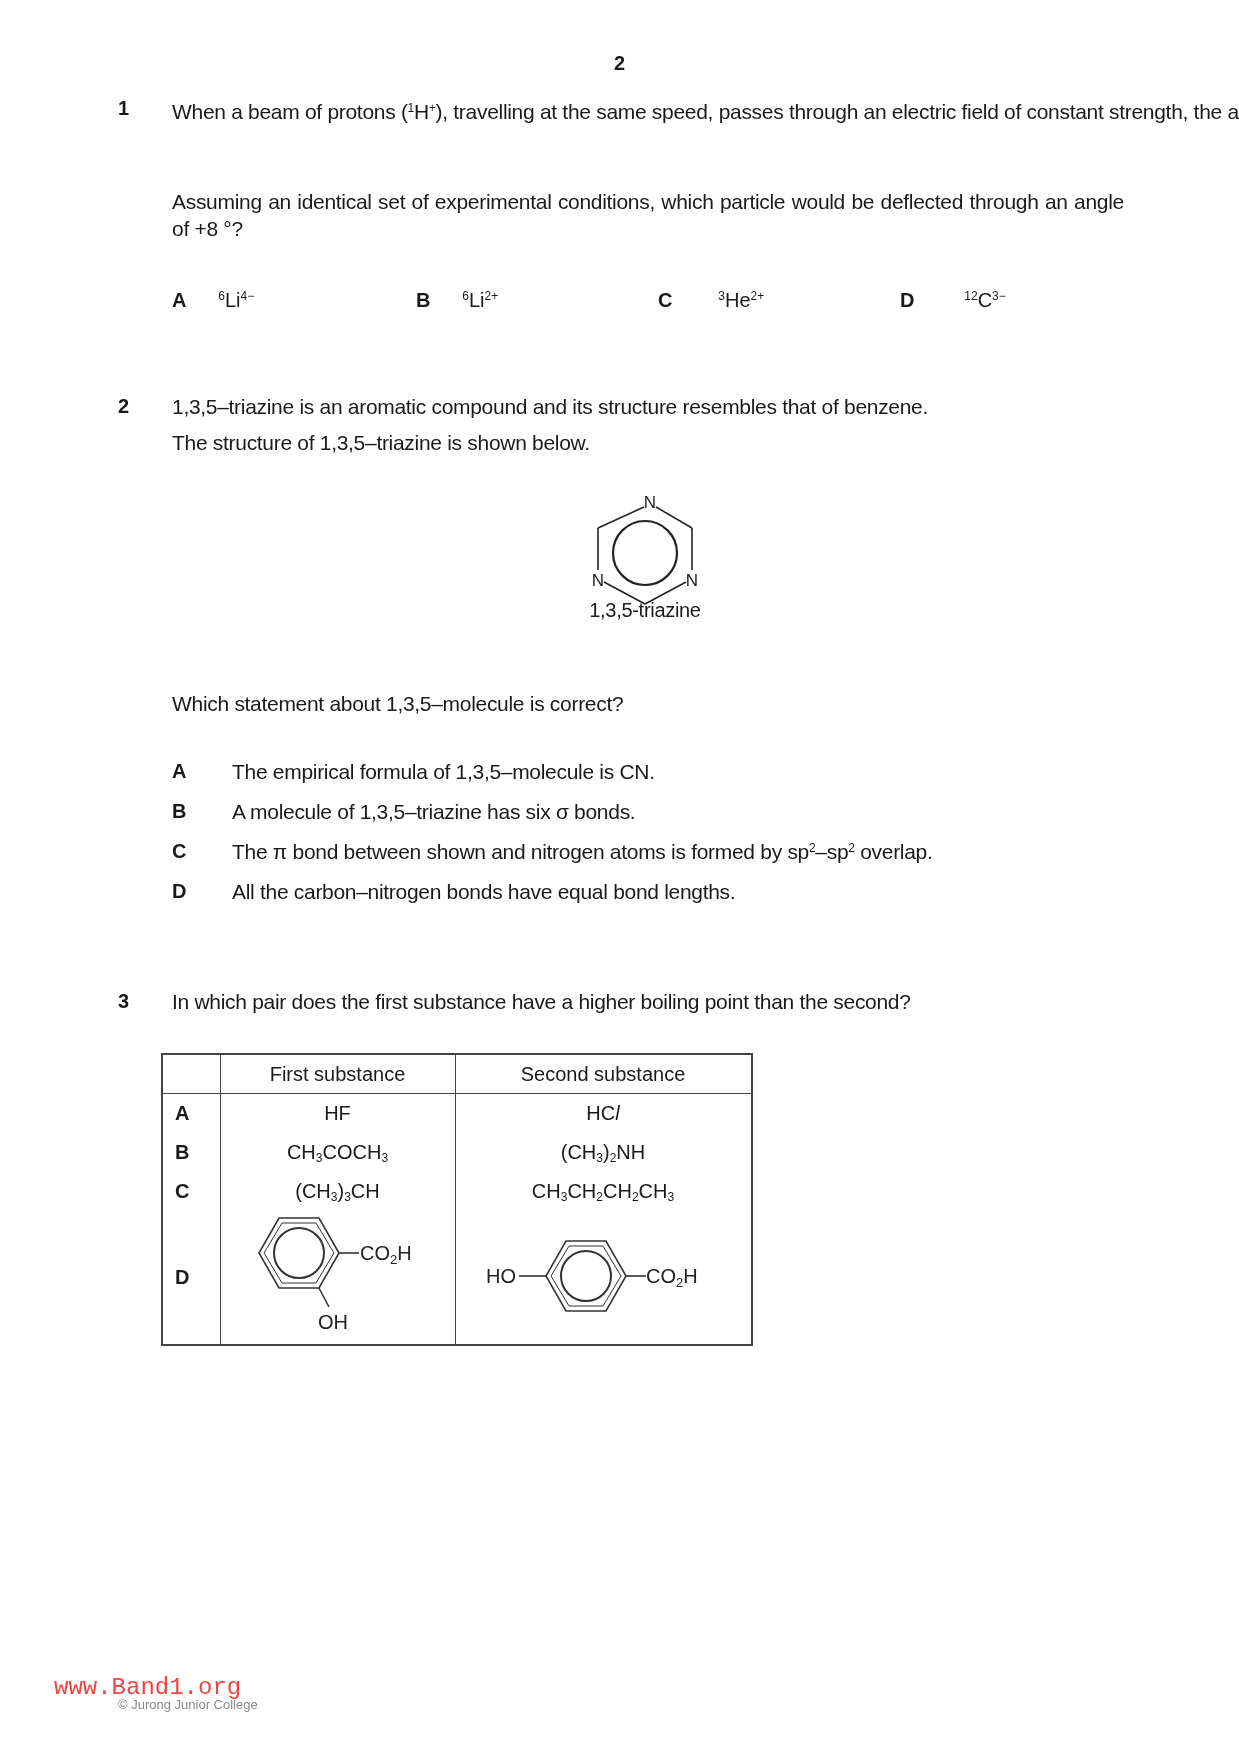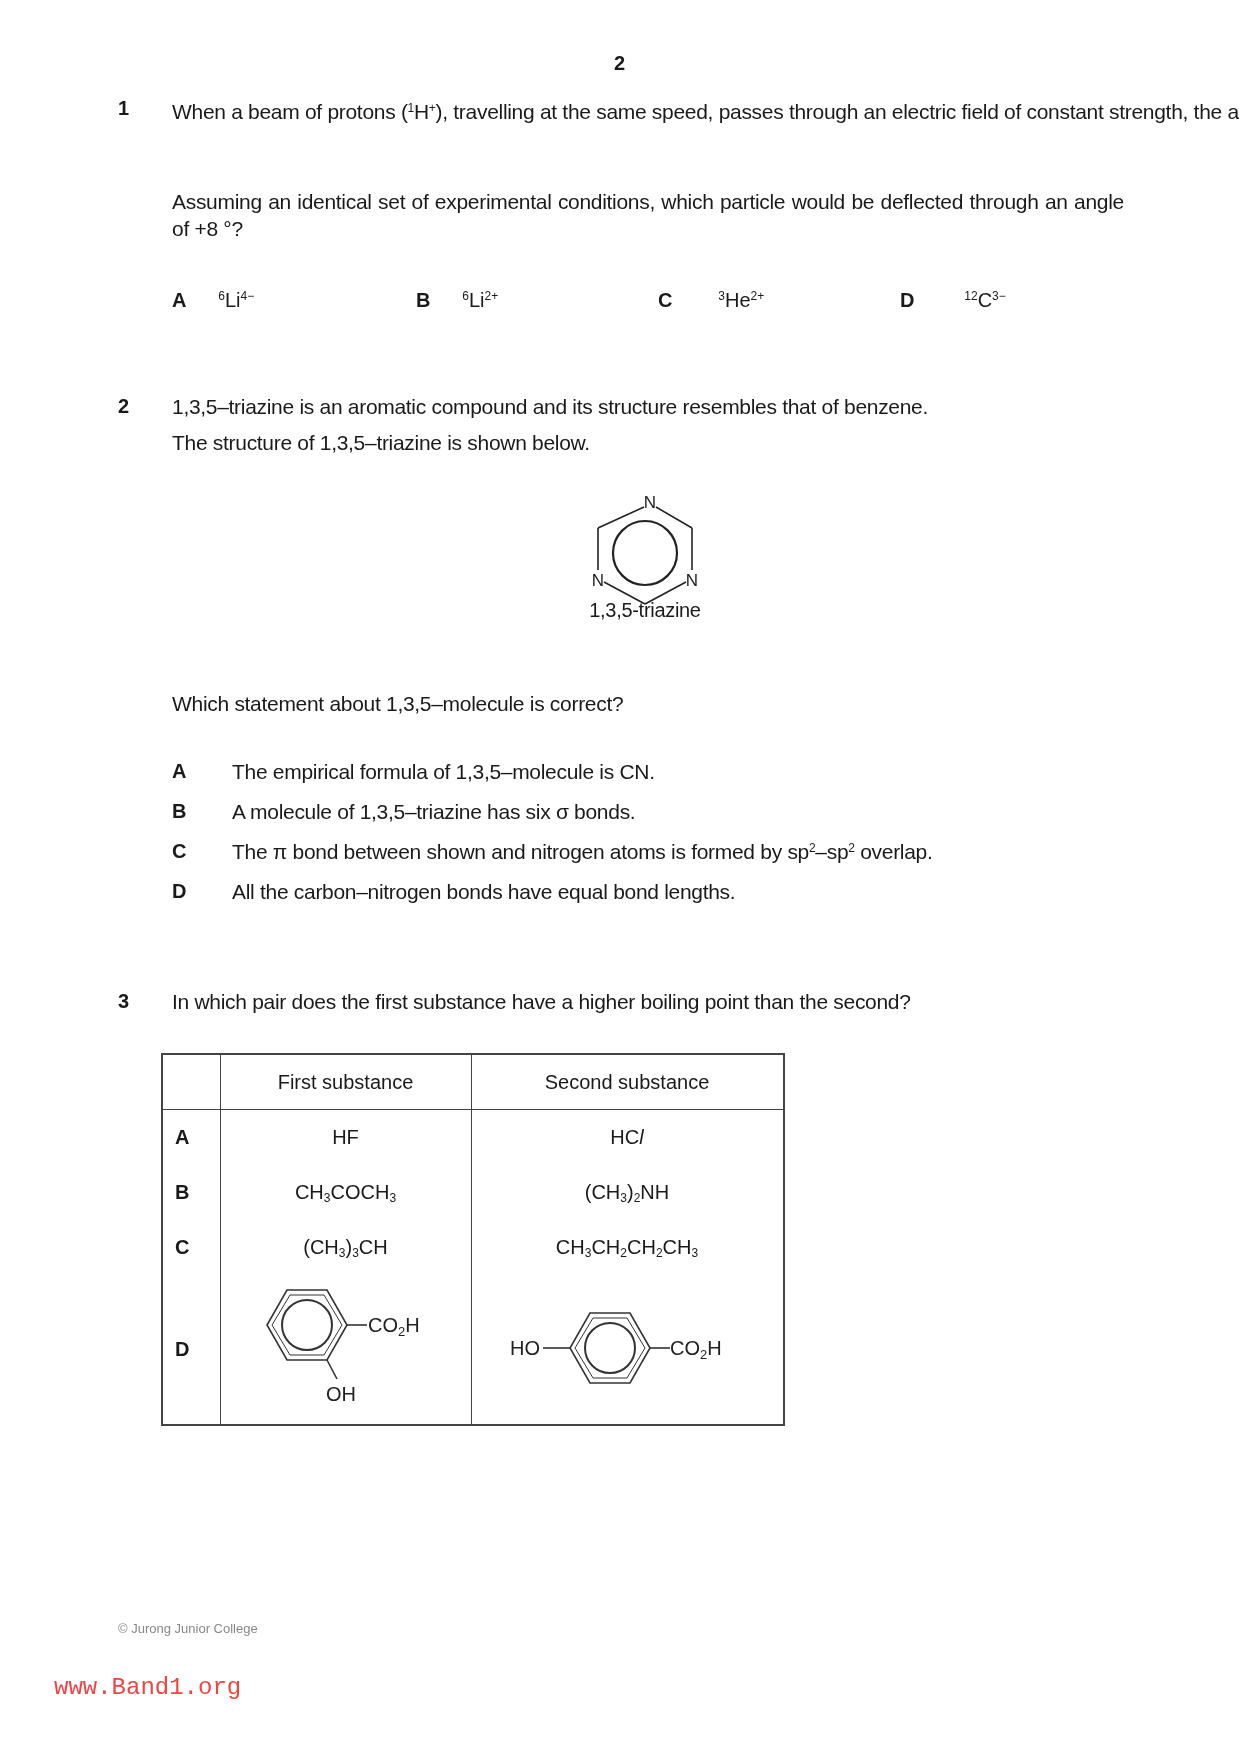--- a/index.html
+++ b/index.html
@@ -12,28 +12,28 @@
   .justify { text-align: justify; text-align-last: justify; }
   .opt-letter { font-weight: bold; font-size: 20px; }
   .opt-val { font-size: 20px; }
   sup, sub { font-size: 12px; }
   sup { vertical-align: 7px; }
   sub { vertical-align: -3px; }
   .stmt-row { left: 172px; height: 30px; }
   .stmt-row .opt-letter { position: absolute; left: 0; top: 0; }
   .stmt-row .stmt-text { position: absolute; left: 60px; top: 0; white-space: nowrap; letter-spacing: -0.3px; }
   table.bp { position: absolute; left: 161px; top: 1053px; border-collapse: collapse; border: 2px solid #444; }
-  table.bp td { border-left: 1.5px solid #444; border-right: 1.5px solid #444; padding: 8px; text-align: center; font-size: 20px; }
+  table.bp td { border-left: 1.5px solid #444; border-right: 1.5px solid #444; padding: 0; text-align: center; font-size: 20px; }
   table.bp tr.head td { border-bottom: 1.5px solid #444; height: 38px; }
   table.bp td.letter { width: 58px; text-align: left; padding-left: 12px; font-weight: bold; box-sizing: border-box; }
   table.bp td.c1 { width: 234px; }
   table.bp td.c2 { width: 295px; }
   table.bp tr.row td { height: 39px; }
   table.bp tr.rowD td { height: 130px; }
-  .footer-copy { left: 118px; top: 1621px; font-size: 13px; color: #888; }
+  .footer-copy { left: 118px; top: 1697px; font-size: 13px; color: #888; }
   .footer-wm { left: 54px; top: 1674px; font-family: Liberation Mono, monospace; font-size: 24px; color: #ef4444; text-align: right; }
 </style>
 </head>
 <body>
 
 <div class="abs page-num">2</div>
 
 <div class="abs qnum" style="top:97px">1</div>
 <div class="abs qtext" style="top:95px">
   <div class="justify" style="white-space:nowrap; text-align-last:auto;"><span>When a beam of protons (</span><sup>1</sup><span>H</span><sup>+</sup><span>), travelling at the same speed, passes through an electric field of constant strength, the angle of deflection is +12 °.</span></div>

